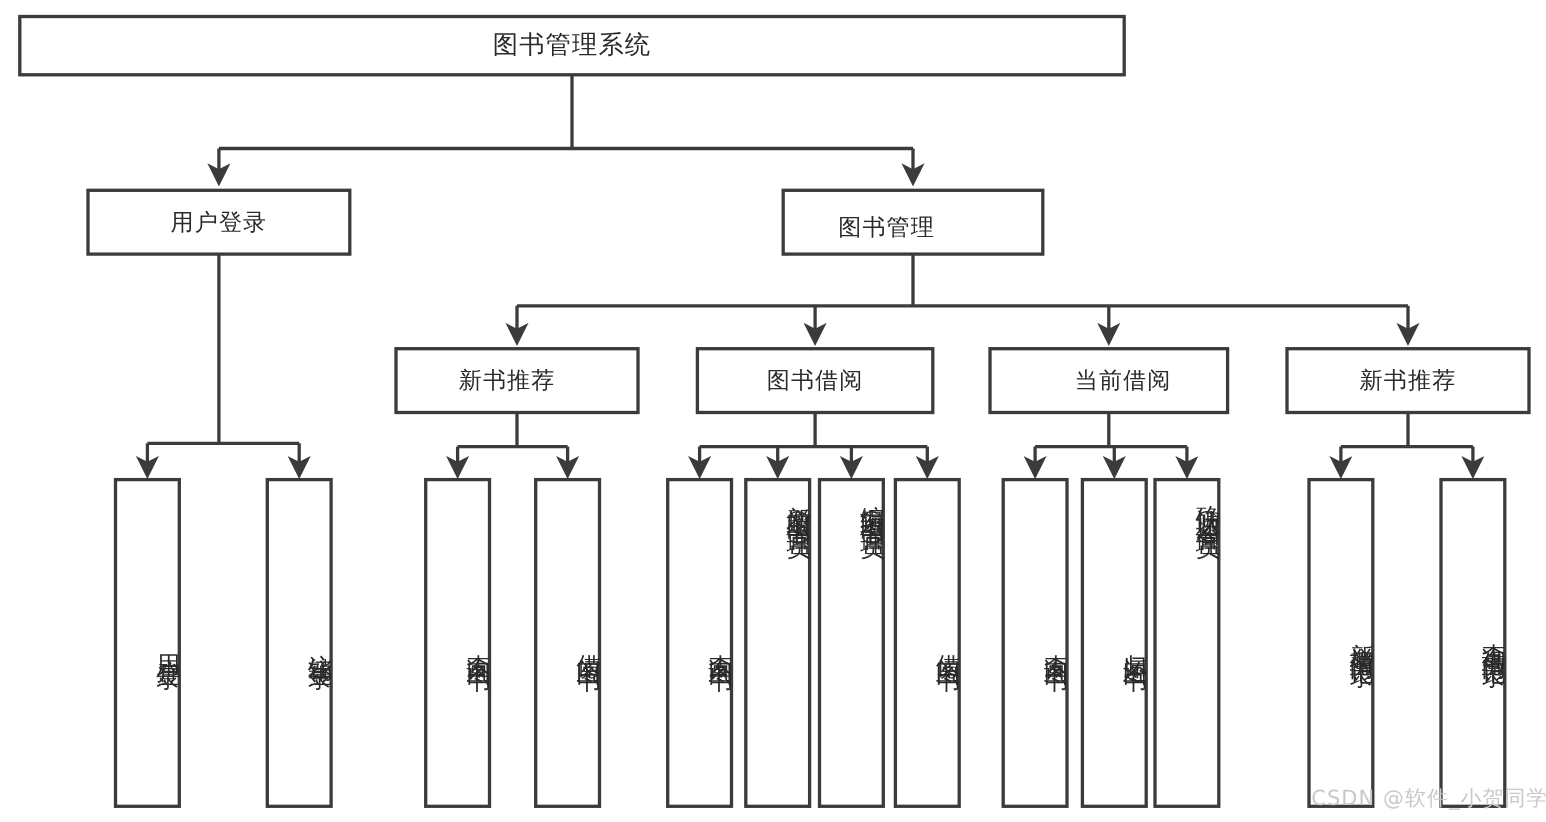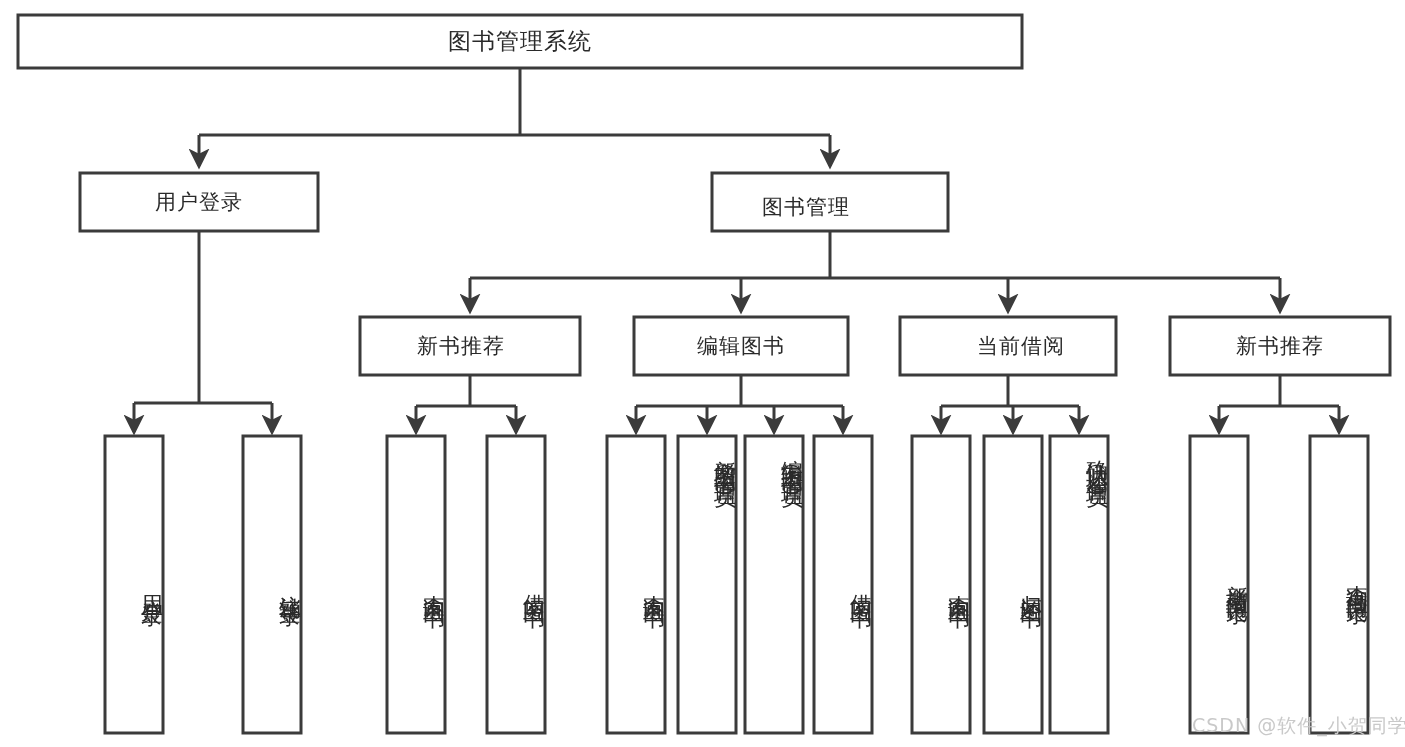--- a/index.html
+++ b/index.html
@@ -143,21 +143,21 @@
     <path class="edge" marker-end="url(#arrow)" d="M 1219 406 L 1219 432"></path>
     <path class="edge" marker-end="url(#arrow)" d="M 1339 406 L 1339 432"></path>
   </svg>
 
   <div class="node-label root" style="left:18px;top:15px;width:1004px;height:53px;">图书管理系统</div>
 
   <div class="node-label" style="left:80px;top:173px;width:238px;height:58px;">用户登录</div>
   <div class="node-label" style="left:688px;top:173px;width:236px;height:68px;">图书管理</div>
 
   <div class="node-label" style="left:360px;top:317px;width:202px;height:58px;text-align:right;">新书推荐</div>
-  <div class="node-label" style="left:634px;top:317px;width:214px;height:58px;">编辑图书</div>
+  <div class="node-label" style="left:634px;top:317px;width:214px;height:58px;">图书借阅</div>
   <div class="node-label" style="left:900px;top:317px;width:216px;height:58px;padding-left:13px;">当前借阅</div>
   <div class="node-label" style="left:1170px;top:317px;width:220px;height:58px;">新书推荐</div>
 
   <div class="leaf-label short" style="left:105px;top:436px;width:58px;height:297px;">用户登录</div>
   <div class="leaf-label short" style="left:243px;top:436px;width:58px;height:297px;">注销登录</div>
 
   <div class="leaf-label short" style="left:387px;top:436px;width:58px;height:297px;">查询图书</div>
   <div class="leaf-label short" style="left:487px;top:436px;width:58px;height:297px;">借阅图书</div>
 
   <div class="leaf-label short" style="left:607px;top:436px;width:58px;height:297px;">查询图书</div>

